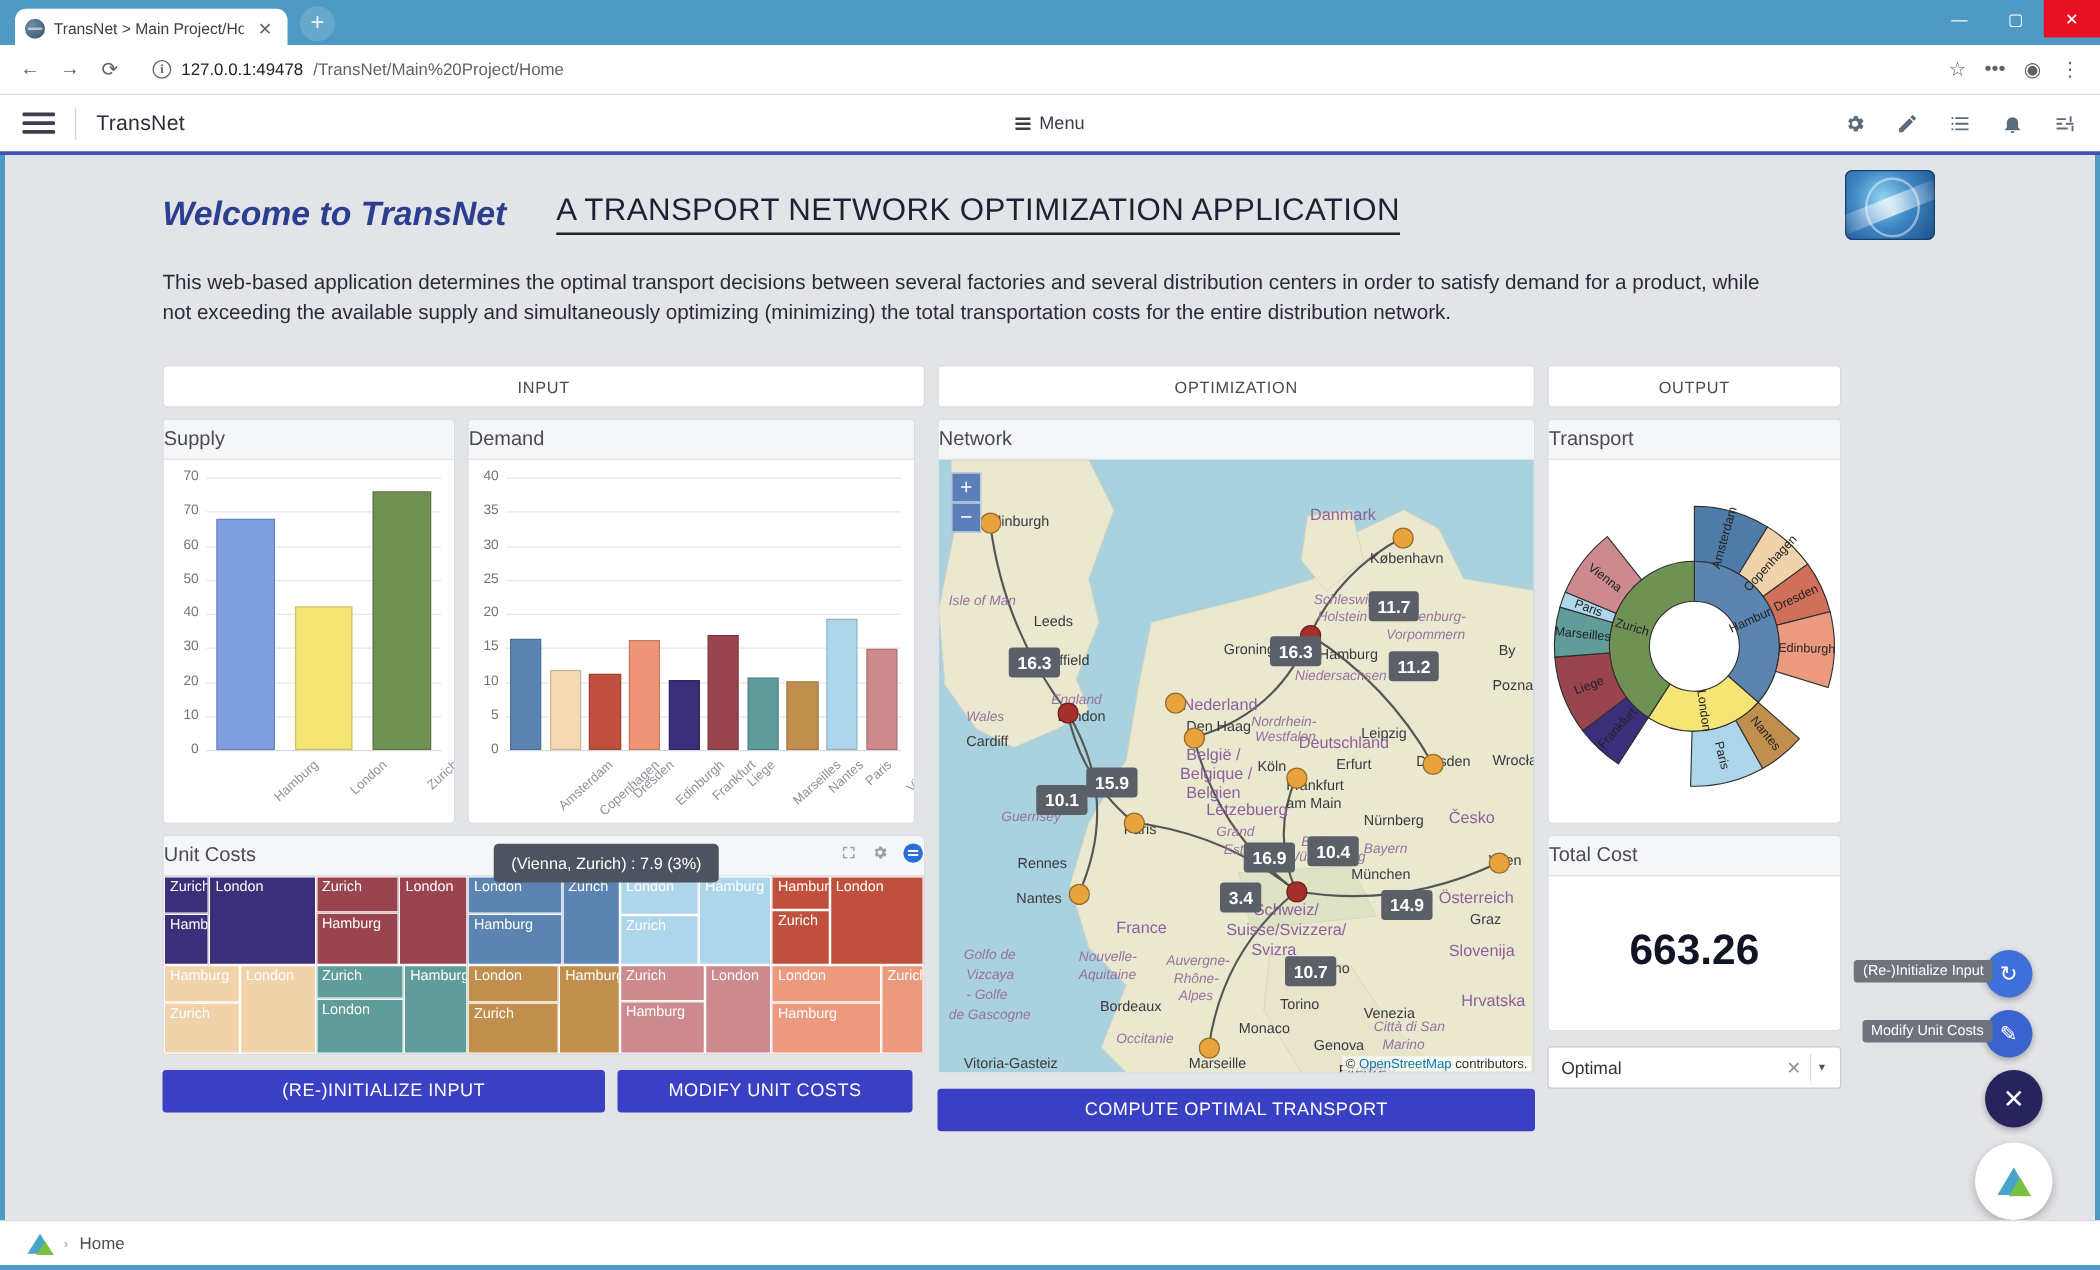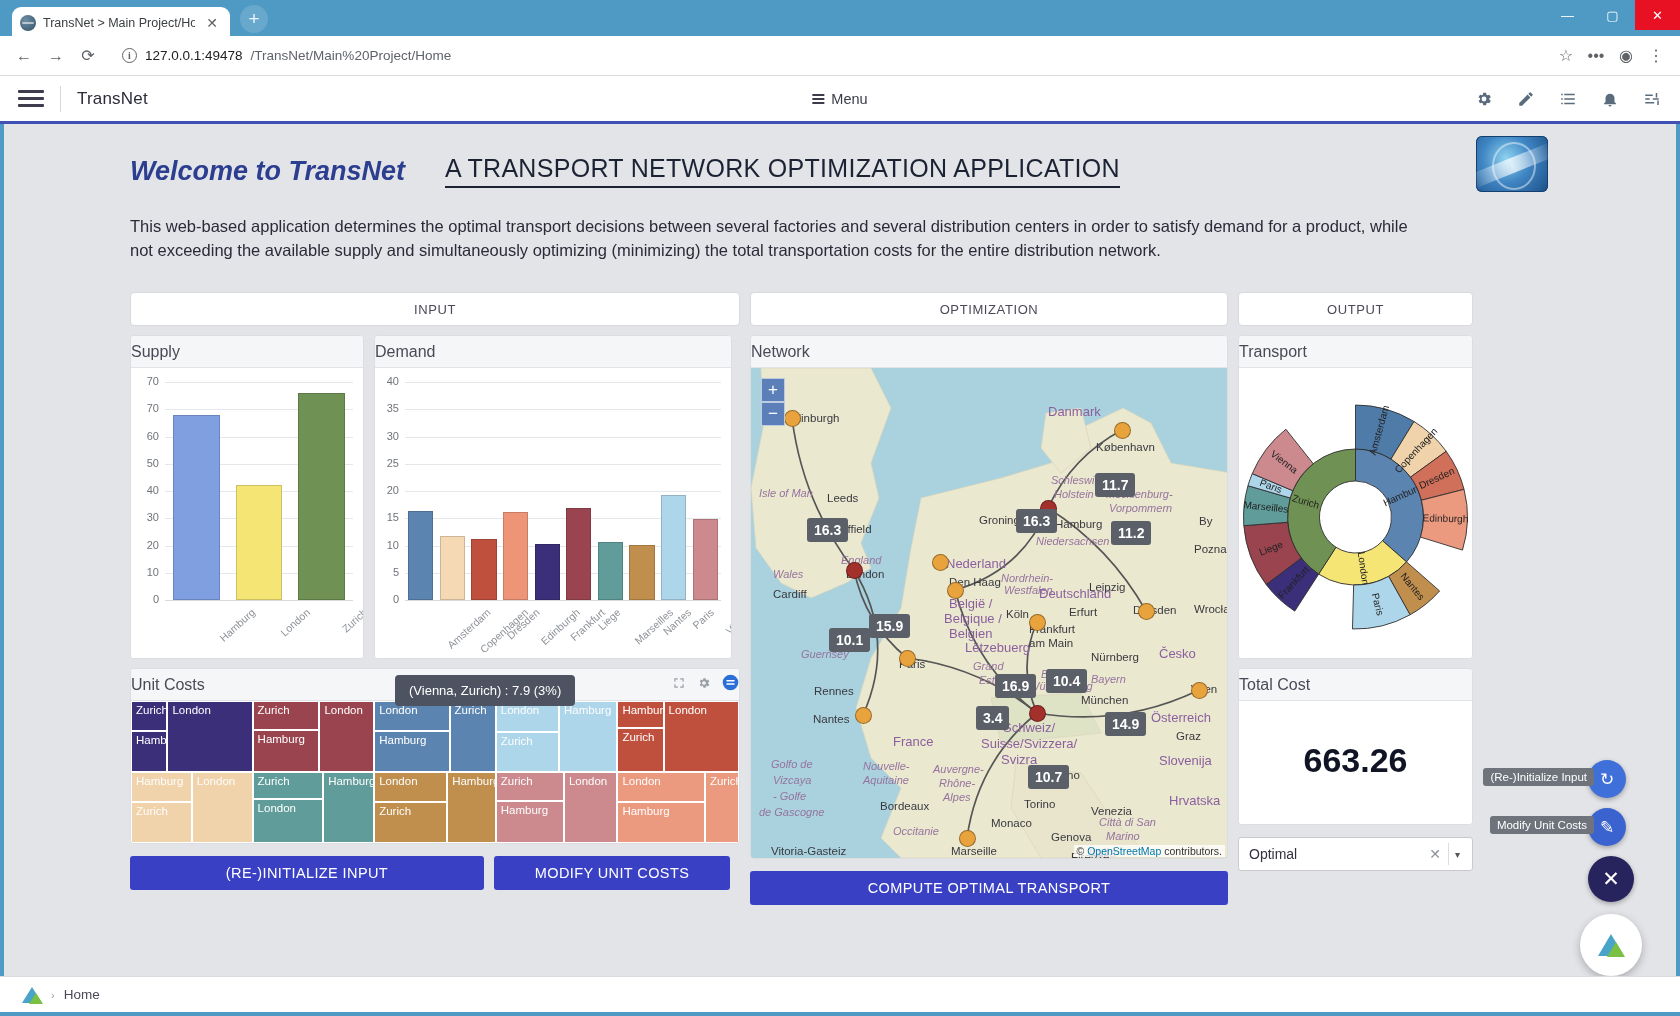--- a/index.html
+++ b/index.html
@@ -537,21 +537,21 @@
                   <div class="map-region" style="left: 252px; top: 352px;">Schweiz/</div>
                   <div class="map-region" style="left: 230px; top: 368px;">Suisse/Svizzera/</div>
                   <div class="map-region" style="left: 250px; top: 384px;">Svizra</div>
                   <div class="map-region" style="left: 400px; top: 342px;">Österreich</div>
                   <div class="map-region" style="left: 408px; top: 385px;">Slovenija</div>
                   <div class="map-region" style="left: 418px; top: 425px;">Hrvatska</div>
                   <div class="map-region" style="left: 338px; top: 477px;">Italia</div>
                   <div class="map-region" style="left: 408px; top: 278px;">Česko</div>
                   <div class="map-region sm" style="left: 22px; top: 200px;">Wales</div>
                   <div class="map-region sm" style="left: 90px; top: 186px;">England</div>
-                  <div class="map-region sm" style="left: 8px; top: 119px;">Isle of Man</div>
+                  <div class="map-region sm" style="left: 8px; top: 107px;">Isle of Man</div>
                   <div class="map-region sm" style="left: 50px; top: 280px;">Guernsey</div>
                   <div class="map-region sm" style="left: 300px; top: 106px;">Schleswig-</div>
                   <div class="map-region sm" style="left: 303px; top: 120px;">Holstein</div>
                   <div class="map-region sm" style="left: 355px; top: 120px;">Mecklenburg-</div>
                   <div class="map-region sm" style="left: 358px; top: 134px;">Vorpommern</div>
                   <div class="map-region sm" style="left: 285px; top: 167px;">Niedersachsen</div>
                   <div class="map-region sm" style="left: 250px; top: 204px;">Nordrhein-</div>
                   <div class="map-region sm" style="left: 253px; top: 216px;">Westfalen</div>
                   <div class="map-region sm" style="left: 222px; top: 292px;">Grand</div>
                   <div class="map-region sm" style="left: 228px; top: 306px;">Est</div>

